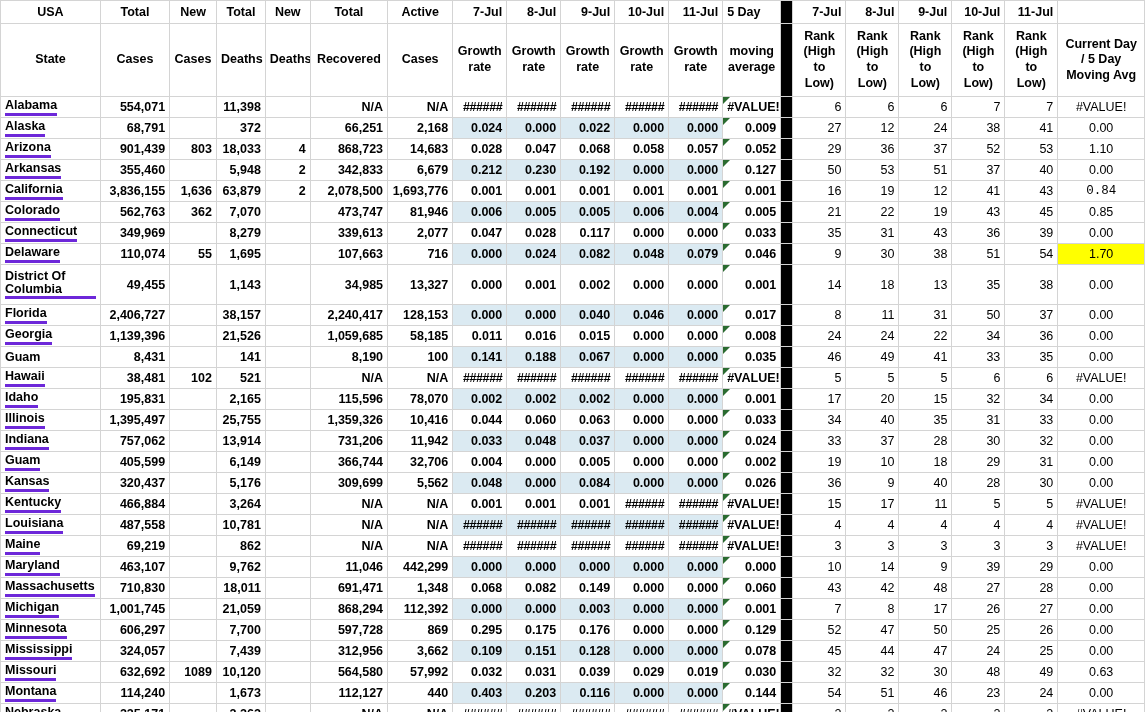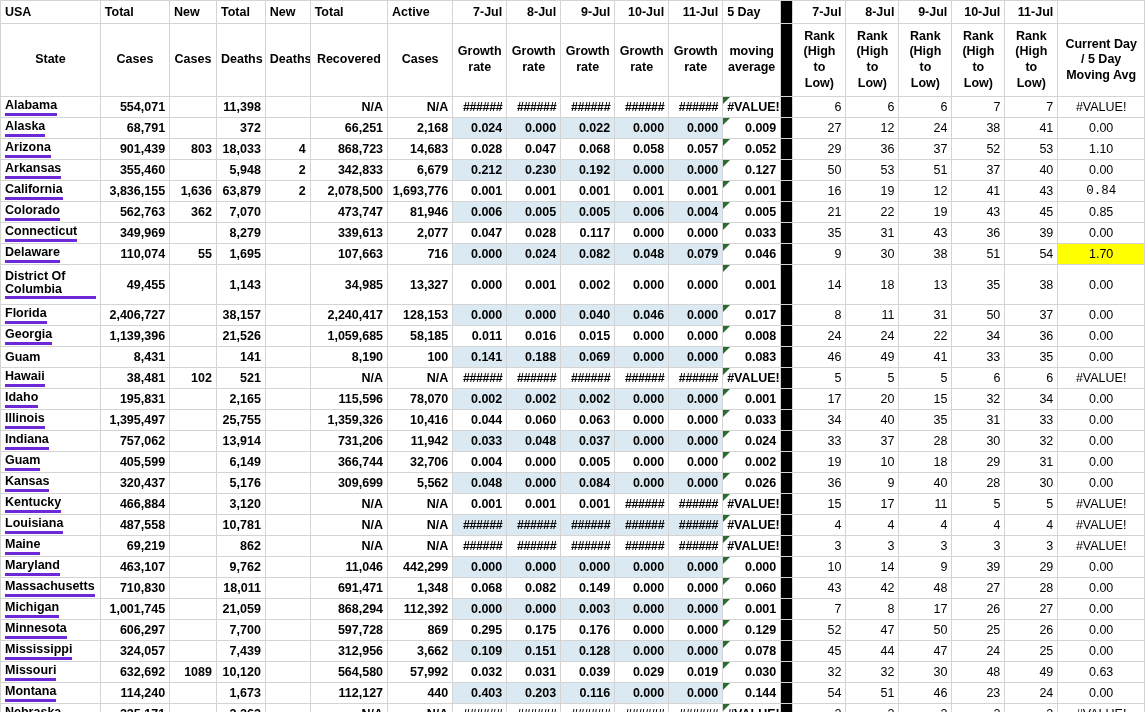--- a/index.html
+++ b/index.html
@@ -36,21 +36,21 @@
   col.c-nd      { width: 44px; }
   col.c-rec     { width: 76px; }
   col.c-act     { width: 64px; }
   col.c-gr      { width: 53px; }
   col.c-avg     { width: 57px; }
   col.c-div     { width: 12px; }
   col.c-rank    { width: 52px; }
   col.c-cur     { width: 85px; }
 
   
-  tr.hdr1 td { height: 22px; vertical-align: middle; text-align: left; }
+  tr.hdr1 td { height: 22px; vertical-align: middle; text-align: center; }
   tr.hdr2 td { height: 72px; vertical-align: middle; text-align: center; line-height: 1.25; white-space: normal; }
   tr.hdr1 td.num, tr.hdr2 td.num { text-align: right; }
   tr.hdr1 td.lft, tr.hdr2 td.lft { text-align: left; }
 
   
   tr.drow td { height: 20px; vertical-align: middle; }
   tr.drow.tall td { height: 39px; }
   td.state { text-align: left; }
   td.state span.link {
     border-bottom: 3px solid #6d28d9;
@@ -407,24 +407,24 @@
       <tr class="drow">
         <td class="state"><span>Guam</span></td>
         <td class="num">8,431</td>
         <td class="num"></td>
         <td class="num">141</td>
         <td class="num"></td>
         <td class="num">8,190</td>
         <td class="num">100</td>
         <td class="gr band">0.141</td>
         <td class="gr band">0.188</td>
-        <td class="gr band">0.069</td>
-        <td class="gr band">0.000</td>
-        <td class="gr band">0.000</td>
-        <td class="num marker">0.083</td>
+        <td class="gr band">0.067</td>
+        <td class="gr band">0.000</td>
+        <td class="gr band">0.000</td>
+        <td class="num marker">0.035</td>
         <td class="divider"></td>
         <td class="num" style="font-weight: normal;">46</td>
         <td class="num" style="font-weight: normal;">49</td>
         <td class="num" style="font-weight: normal;">41</td>
         <td class="num" style="font-weight: normal;">33</td>
         <td class="num" style="font-weight: normal;">35</td>
         <td class="ctr" style="font-weight: normal;">0.00</td>
       </tr>
       <tr class="drow">
         <td class="state"><span class="link">Hawaii</span></td>
@@ -555,21 +555,21 @@
         <td class="num" style="font-weight: normal;">9</td>
         <td class="num" style="font-weight: normal;">40</td>
         <td class="num" style="font-weight: normal;">28</td>
         <td class="num" style="font-weight: normal;">30</td>
         <td class="ctr" style="font-weight: normal;">0.00</td>
       </tr>
       <tr class="drow">
         <td class="state"><span class="link">Kentucky</span></td>
         <td class="num">466,884</td>
         <td class="num"></td>
-        <td class="num">3,120</td>
+        <td class="num">3,264</td>
         <td class="num"></td>
         <td class="num">N/A</td>
         <td class="num">N/A</td>
         <td class="gr">0.001</td>
         <td class="gr">0.001</td>
         <td class="gr">0.001</td>
         <td class="gr hash">######</td>
         <td class="gr hash">######</td>
         <td class="num marker">#VALUE!</td>
         <td class="divider"></td>

